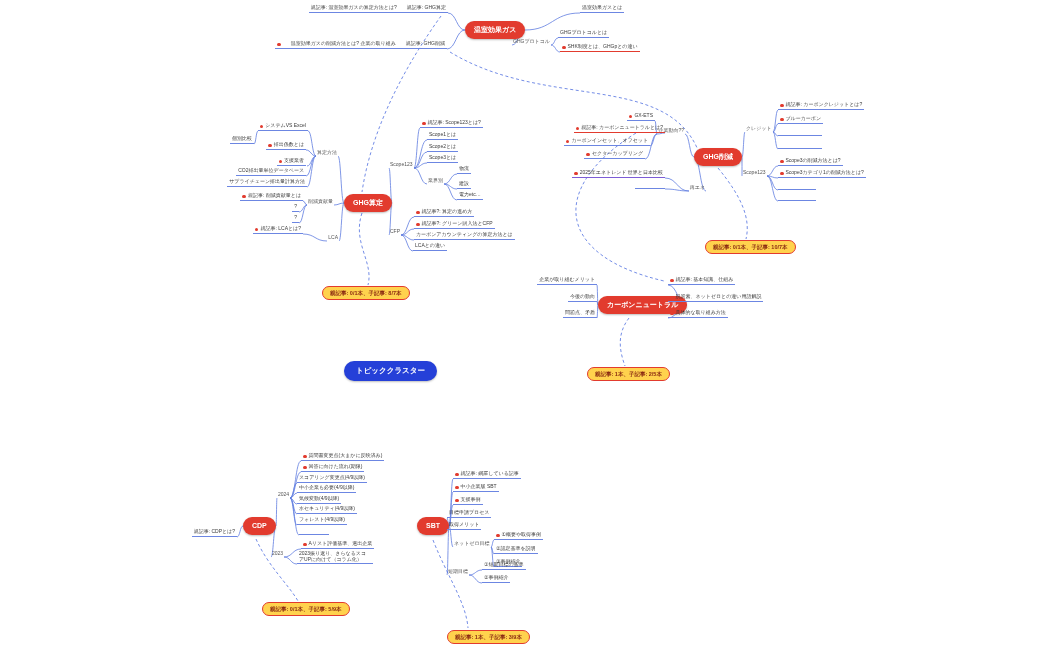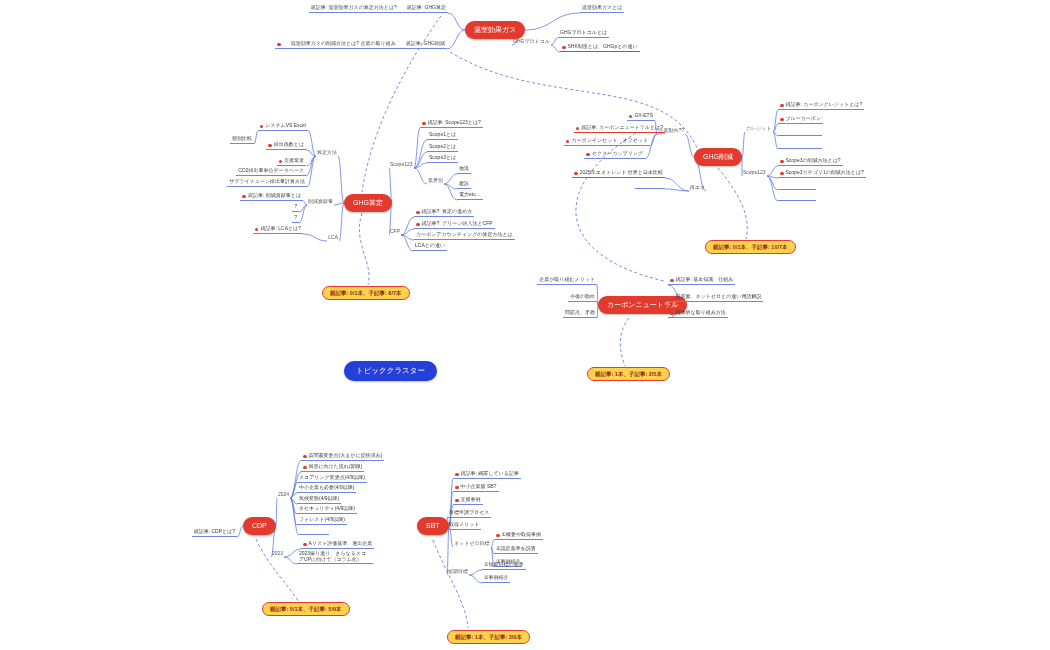--- a/index.html
+++ b/index.html
@@ -10,21 +10,21 @@
   .leaf{display:flex;align-items:flex-end;gap:2px;font-size:5px;line-height:7px;color:#3a3a3a;
         border-bottom:1px solid #6c86e2;padding:0 2px 1px 2px;}
   .leaf.ul-red{border-bottom-color:#e23b2e;}
   .leaf.ul-purple{border-bottom-color:#7c5cd6;}
   .leaf.empty{height:6px;}
   .leaf.wrap{white-space:normal;width:72px;line-height:6px;}
   .rowline{display:flex;align-items:flex-end;gap:10px;font-size:5px;line-height:7px;color:#3a3a3a;
         border-bottom:1px solid #6c86e2;padding:0 2px 1px 2px;}
   .branch{font-size:5px;line-height:7px;color:#555;padding:0 1px;}
   .dot{width:3.5px;height:3.5px;border-radius:50%;background:#e23b2e;flex:0 0 auto;margin-bottom:1px;}
-  .node{background:#e23b2e;color:#fff;font-weight:normal;font-size:7px;line-height:8px;
+  .node{background:#e23b2e;color:#fff;font-weight:bold;font-size:7px;line-height:8px;
         padding:5px 9px;border-radius:12px;box-shadow:0 1px 2px rgba(0,0,0,.25);text-align:center;}
   .node.blue{background:#2540d8;font-size:7.5px;padding:6px 12px;border-radius:13px;}
   .badge{background:#ffd24d;border:1px solid #e23b2e;color:#8a2a12;font-weight:bold;
          font-size:5.5px;line-height:7px;padding:2.5px 7px;border-radius:9px;}
 </style>
 </head>
 <body>
 
 <div id="stage">
   <svg id="wires">

